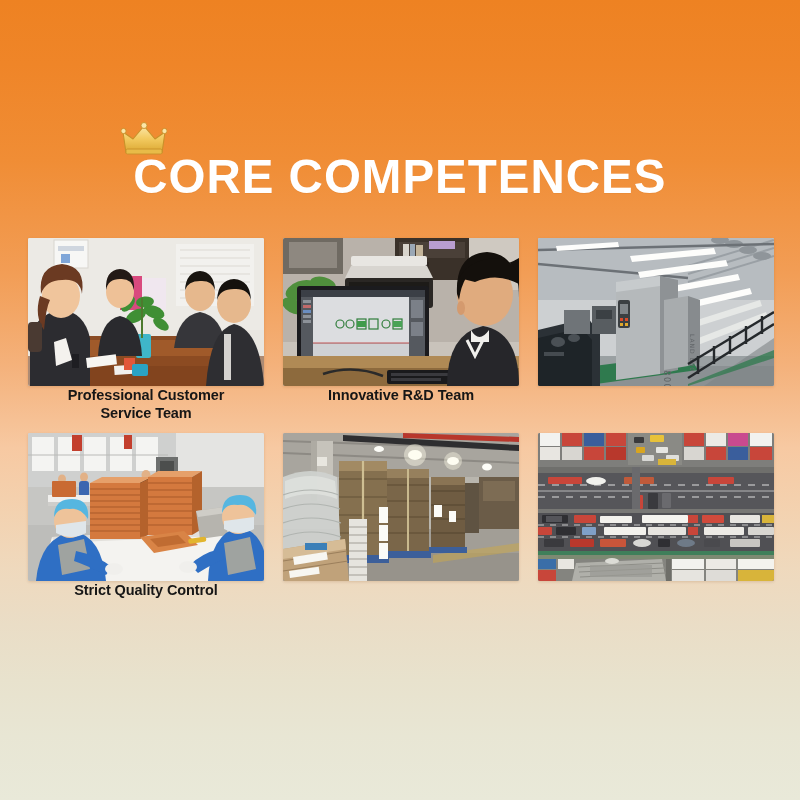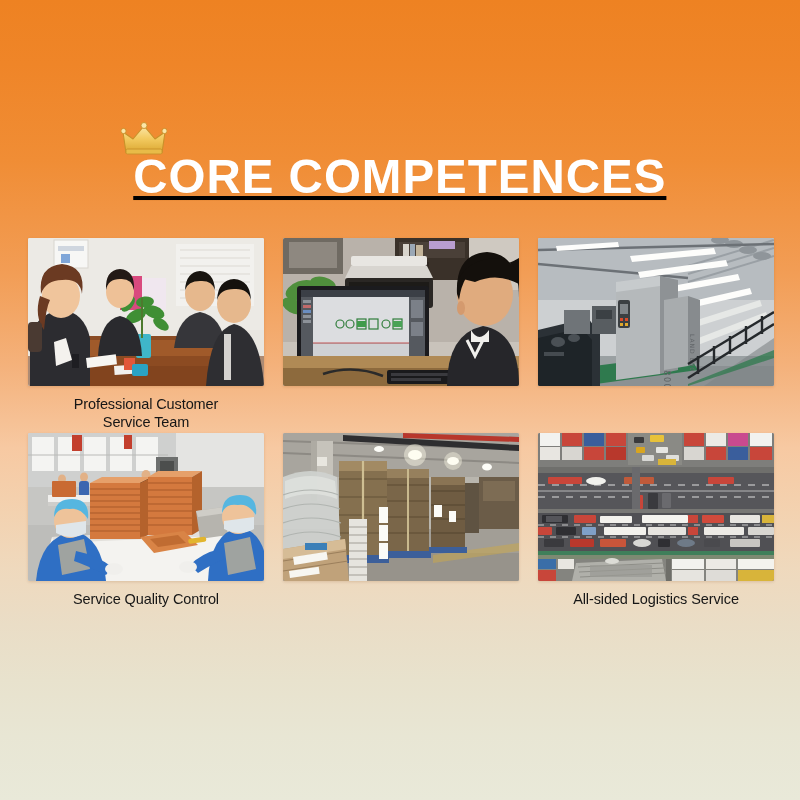--- a/index.html
+++ b/index.html
@@ -21,21 +21,21 @@
       #e9e9d9 100%);
     overflow:hidden;
   }
   #stage { position:relative; width:800px; height:800px; }
 
   
   .title-block {
     position:absolute; left:0; top:150px; width:800px;
     text-align:center;
   }
-  .title-wrap { position:relative; display:inline-block;text-decoration:underline; }
+  .title-wrap { position:relative; display:inline-block; }
   .crown-icon {
     position:absolute; left:-4px; top:-28px; width:46px; height:34px;
   }
   .page-title {
     font-family:"Liberation Sans", sans-serif;
     font-weight:900;
     font-size:49px;
     letter-spacing:1.0px;
     color:#ffffff;
     line-height:1.08;
@@ -61,25 +61,24 @@
     width:236px; height:148px;
     border-radius:2px;
     overflow:hidden;
     background:#cfcfcf;
     box-shadow:0 1px 3px rgba(120,60,10,.18);
     display:block;
   }
   .photo svg { display:block; width:236px; height:148px; }
 
   .caption {
-    margin-top:9px;
     text-align:center;
     color:#161616;
     font-size:14.5px;
-    font-weight:400;
+    font-weight:700;
     line-height:1.25;
     letter-spacing:-0.1px;
     white-space:pre-line;
   }
 </style>
 </head>
 <body>
 
 <div id="stage">
 
@@ -245,20 +244,21 @@
           <path d="M164 148 Q164 96 200 88 Q236 94 236 148 Z" fill="#26262a"></path>
           <path d="M188 92 Q196 106 206 92 L206 104 L188 104 Z" fill="#f0efec"></path>
           <ellipse cx="202" cy="56" rx="28" ry="32" fill="#e0ab7e"></ellipse>
           <path d="M174 56 Q172 16 204 14 Q236 16 236 60 L236 20 Q220 30 196 30 Q180 34 176 62 Z" fill="#14100c"></path>
           <path d="M176 40 Q186 22 212 20 Q236 22 236 46 Q214 34 192 44 Z" fill="#14100c"></path>
           <ellipse cx="178" cy="70" rx="4" ry="7" fill="#d49a6e"></ellipse>
 
           <path d="M184 102 L192 118 L200 102" stroke="#f0efec" stroke-width="3" fill="none"></path>
         </svg>
       </div>
+      <div class="caption">Innovative R&amp;D Team</div>
     </div>
 
     <div class="cell">
       <div class="photo">
         <svg viewBox="0 0 236 148" preserveAspectRatio="xMidYMid slice">
           <rect width="236" height="148" fill="#cdd0d2"></rect>
 
           <rect x="0" y="0" width="236" height="62" fill="#b7bcc0"></rect>
 
           <g stroke="#9aa0a5" stroke-width="2" fill="none">
@@ -438,21 +438,21 @@
 
           <path d="M180 148 Q182 100 212 94 Q240 100 240 148 Z" fill="#2f6fc4"></path>
           <path d="M196 110 L222 104 L228 136 L200 142 Z" fill="#9fa3a0"></path>
           <ellipse cx="210" cy="84" rx="16" ry="17" fill="#eec39a"></ellipse>
           <path d="M194 80 Q194 62 212 62 Q230 62 228 82 Q220 70 210 72 Q198 70 194 80 Z" fill="#56b6e0"></path>
           <path d="M196 88 L226 84 L226 96 Q212 104 196 96 Z" fill="#dfe6ea"></path>
           <path d="M192 116 Q174 120 162 132 L170 140 Q186 130 196 126 Z" fill="#2f6fc4"></path>
           <ellipse cx="160" cy="134" rx="9" ry="6" fill="#f0efec"></ellipse>
         </svg>
       </div>
-      <div class="caption">Service Quality Control</div>
+      <div class="caption">Strict Quality Control</div>
     </div>
 
     <div class="cell">
       <div class="photo">
         <svg viewBox="0 0 236 148" preserveAspectRatio="xMidYMid slice">
           <rect width="236" height="148" fill="#b9b6ae"></rect>
 
           <rect x="0" y="0" width="236" height="44" fill="#a8a59e"></rect>
           <g stroke="#8d8a84" stroke-width="2">
             <line x1="0" y1="8" x2="236" y2="16"></line>
@@ -677,17 +677,16 @@
             <rect x="134" y="126" width="32" height="10" fill="#f2f2ef"></rect>
             <rect x="134" y="137" width="32" height="11" fill="#e6e4df"></rect>
             <rect x="168" y="126" width="30" height="10" fill="#eceae5"></rect>
             <rect x="168" y="137" width="30" height="11" fill="#dedcd7"></rect>
             <rect x="200" y="126" width="36" height="10" fill="#f4f3ee"></rect>
             <rect x="200" y="137" width="36" height="11" fill="#d8b43a"></rect>
           </g>
           <rect x="128" y="126" width="5" height="22" fill="#6e6e69"></rect>
         </svg>
       </div>
-      <div class="caption">All-sided Logistics Service</div>
     </div>
   </div>
 
 </div>
 
 </body></html>

